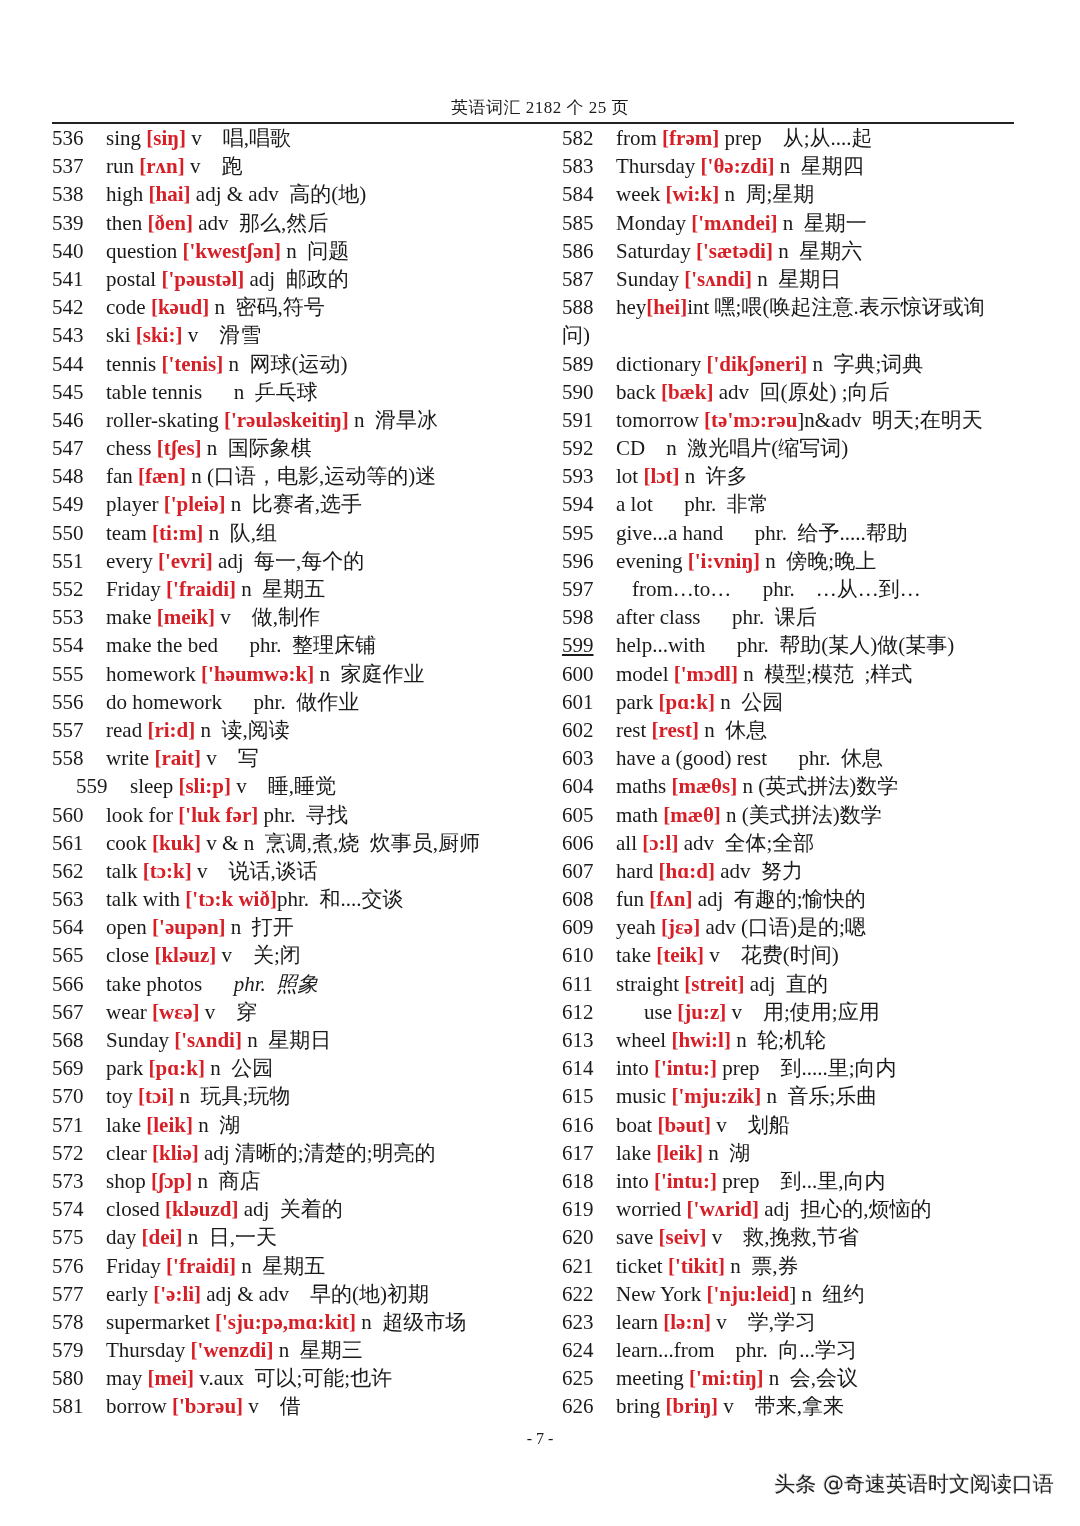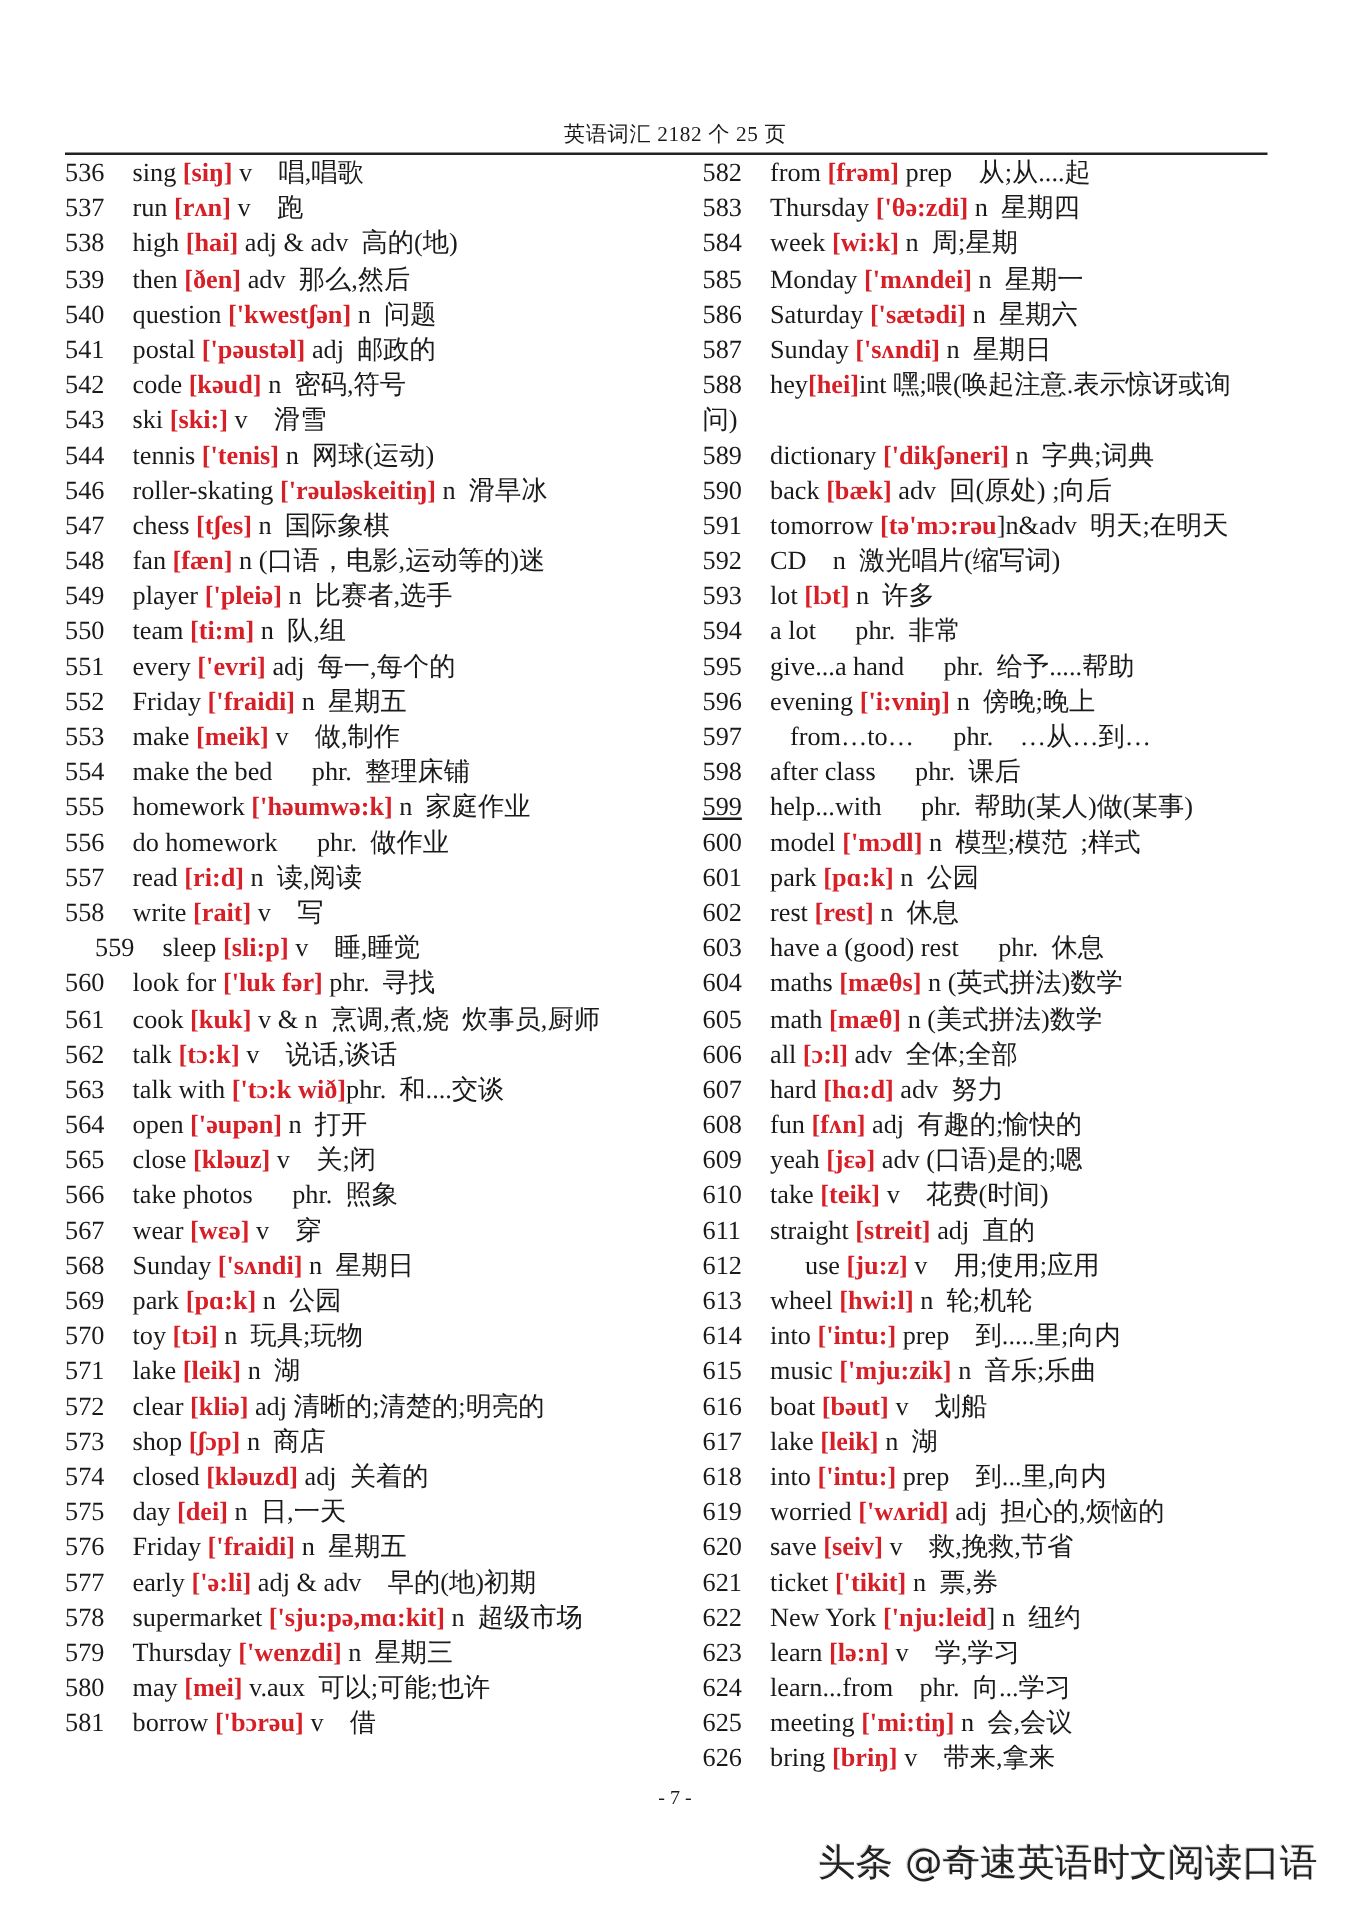--- a/index.html
+++ b/index.html
@@ -15,59 +15,60 @@
   .entry { height:28.2px; line-height:28.2px; font-size:21px; white-space:nowrap; position:relative; }
   .entry.wrap { height:56.4px; white-space:normal; }
   .num { display:inline-block; width:54px; }
   .wrap .num { width:54px; }
   .word { }
   .ph { color:#d61f26; font-weight:bold; }
   .rest { }
   .wrap-cont { display:block; }
   .footer { position:absolute; left:0; top:1430px; width:1080px; text-align:center; font-size:16px; }
   .watermark { position:absolute; right:26px; top:1470px; font-family:"DejaVu Sans", sans-serif;
-               font-size:30px; color:#222; text-shadow:1px 1px 0 #fff, -1px -1px 0 #ddd; }
+               font-size:21px; color:#222; text-shadow:1px 1px 0 #fff, -1px -1px 0 #ddd; }
 </style>
 </head>
 <body>
 
 <div class="header">英语词汇 2182 个  25 页</div>
 <div class="rule"></div>
 
 <div class="col left" id="col-left">
     <div class="entry"><span class="num" style="white-space: pre;">536</span><span class="word" style="white-space: pre;">sing </span><span class="ph" style="white-space: pre;">[siŋ]</span><span class="rest" style="white-space: pre;"> v    唱,唱歌</span></div>
     <div class="entry"><span class="num" style="white-space: pre;">537</span><span class="word" style="white-space: pre;">run </span><span class="ph" style="white-space: pre;">[rʌn]</span><span class="rest" style="white-space: pre;"> v    跑</span></div>
     <div class="entry"><span class="num" style="white-space: pre;">538</span><span class="word" style="white-space: pre;">high </span><span class="ph" style="white-space: pre;">[hai]</span><span class="rest" style="white-space: pre;"> adj &amp; adv  高的(地)</span></div>
     <div class="entry"><span class="num" style="white-space: pre;">539</span><span class="word" style="white-space: pre;">then </span><span class="ph" style="white-space: pre;">[ðen]</span><span class="rest" style="white-space: pre;"> adv  那么,然后</span></div>
     <div class="entry"><span class="num" style="white-space: pre;">540</span><span class="word" style="white-space: pre;">question </span><span class="ph" style="white-space: pre;">['kwestʃən]</span><span class="rest" style="white-space: pre;"> n  问题</span></div>
     <div class="entry"><span class="num" style="white-space: pre;">541</span><span class="word" style="white-space: pre;">postal </span><span class="ph" style="white-space: pre;">['pəustəl]</span><span class="rest" style="white-space: pre;"> adj  邮政的</span></div>
     <div class="entry"><span class="num" style="white-space: pre;">542</span><span class="word" style="white-space: pre;">code </span><span class="ph" style="white-space: pre;">[kəud]</span><span class="rest" style="white-space: pre;"> n  密码,符号</span></div>
     <div class="entry"><span class="num" style="white-space: pre;">543</span><span class="word" style="white-space: pre;">ski </span><span class="ph" style="white-space: pre;">[ski:]</span><span class="rest" style="white-space: pre;"> v    滑雪</span></div>
     <div class="entry"><span class="num" style="white-space: pre;">544</span><span class="word" style="white-space: pre;">tennis </span><span class="ph" style="white-space: pre;">['tenis]</span><span class="rest" style="white-space: pre;"> n  网球(运动)</span></div>
+    <div class="entry"><span class="num" style="white-space: pre;">545</span><span class="word" style="white-space: pre;">table tennis      </span><span class="ph" style="white-space: pre;"></span><span class="rest" style="white-space: pre;">n  乒乓球</span></div>
     <div class="entry"><span class="num" style="white-space: pre;">546</span><span class="word" style="white-space: pre;">roller-skating </span><span class="ph" style="white-space: pre;">['rəuləskeitiŋ]</span><span class="rest" style="white-space: pre;"> n  滑旱冰</span></div>
     <div class="entry"><span class="num" style="white-space: pre;">547</span><span class="word" style="white-space: pre;">chess </span><span class="ph" style="white-space: pre;">[tʃes]</span><span class="rest" style="white-space: pre;"> n  国际象棋</span></div>
     <div class="entry"><span class="num" style="white-space: pre;">548</span><span class="word" style="white-space: pre;">fan </span><span class="ph" style="white-space: pre;">[fæn]</span><span class="rest" style="white-space: pre;"> n (口语，电影,运动等的)迷</span></div>
     <div class="entry"><span class="num" style="white-space: pre;">549</span><span class="word" style="white-space: pre;">player </span><span class="ph" style="white-space: pre;">['pleiə]</span><span class="rest" style="white-space: pre;"> n  比赛者,选手</span></div>
     <div class="entry"><span class="num" style="white-space: pre;">550</span><span class="word" style="white-space: pre;">team </span><span class="ph" style="white-space: pre;">[ti:m]</span><span class="rest" style="white-space: pre;"> n  队,组</span></div>
     <div class="entry"><span class="num" style="white-space: pre;">551</span><span class="word" style="white-space: pre;">every </span><span class="ph" style="white-space: pre;">['evri]</span><span class="rest" style="white-space: pre;"> adj  每一,每个的</span></div>
     <div class="entry"><span class="num" style="white-space: pre;">552</span><span class="word" style="white-space: pre;">Friday </span><span class="ph" style="white-space: pre;">['fraidi]</span><span class="rest" style="white-space: pre;"> n  星期五</span></div>
     <div class="entry"><span class="num" style="white-space: pre;">553</span><span class="word" style="white-space: pre;">make </span><span class="ph" style="white-space: pre;">[meik]</span><span class="rest" style="white-space: pre;"> v    做,制作</span></div>
     <div class="entry"><span class="num" style="white-space: pre;">554</span><span class="word" style="white-space: pre;">make the bed      </span><span class="ph" style="white-space: pre;"></span><span class="rest" style="white-space: pre;">phr.  整理床铺</span></div>
     <div class="entry"><span class="num" style="white-space: pre;">555</span><span class="word" style="white-space: pre;">homework </span><span class="ph" style="white-space: pre;">['həumwə:k]</span><span class="rest" style="white-space: pre;"> n  家庭作业</span></div>
     <div class="entry"><span class="num" style="white-space: pre;">556</span><span class="word" style="white-space: pre;">do homework      </span><span class="ph" style="white-space: pre;"></span><span class="rest" style="white-space: pre;">phr.  做作业</span></div>
     <div class="entry"><span class="num" style="white-space: pre;">557</span><span class="word" style="white-space: pre;">read </span><span class="ph" style="white-space: pre;">[ri:d]</span><span class="rest" style="white-space: pre;"> n  读,阅读</span></div>
     <div class="entry"><span class="num" style="white-space: pre;">558</span><span class="word" style="white-space: pre;">write </span><span class="ph" style="white-space: pre;">[rait]</span><span class="rest" style="white-space: pre;"> v    写</span></div>
     <div class="entry"><span class="num" style="white-space: pre; margin-left: 24px;">559</span><span class="word" style="white-space: pre;">sleep </span><span class="ph" style="white-space: pre;">[sli:p]</span><span class="rest" style="white-space: pre;"> v    睡,睡觉</span></div>
     <div class="entry"><span class="num" style="white-space: pre;">560</span><span class="word" style="white-space: pre;">look for </span><span class="ph" style="white-space: pre;">['luk fər]</span><span class="rest" style="white-space: pre;"> phr.  寻找</span></div>
     <div class="entry"><span class="num" style="white-space: pre;">561</span><span class="word" style="white-space: pre;">cook </span><span class="ph" style="white-space: pre;">[kuk]</span><span class="rest" style="white-space: pre;"> v &amp; n  烹调,煮,烧  炊事员,厨师</span></div>
     <div class="entry"><span class="num" style="white-space: pre;">562</span><span class="word" style="white-space: pre;">talk </span><span class="ph" style="white-space: pre;">[tɔ:k]</span><span class="rest" style="white-space: pre;"> v    说话,谈话</span></div>
     <div class="entry"><span class="num" style="white-space: pre;">563</span><span class="word" style="white-space: pre;">talk with </span><span class="ph" style="white-space: pre;">['tɔ:k wið]</span><span class="rest" style="white-space: pre;">phr.  和....交谈</span></div>
     <div class="entry"><span class="num" style="white-space: pre;">564</span><span class="word" style="white-space: pre;">open </span><span class="ph" style="white-space: pre;">['əupən]</span><span class="rest" style="white-space: pre;"> n  打开</span></div>
     <div class="entry"><span class="num" style="white-space: pre;">565</span><span class="word" style="white-space: pre;">close </span><span class="ph" style="white-space: pre;">[kləuz]</span><span class="rest" style="white-space: pre;"> v    关;闭</span></div>
-    <div class="entry"><span class="num" style="white-space: pre;">566</span><span class="word" style="white-space: pre;">take photos      </span><span class="ph" style="white-space: pre;"></span><span class="rest" style="white-space: pre;">phr.  照象</span></div>
+    <div class="entry"><span class="num" style="white-space: pre;">566</span><span class="word" style="white-space: pre;">take photos      </span><span class="ph" style="white-space: pre;"></span><span class="rest" style="white-space: pre; font-style: italic;">phr.  照象</span></div>
     <div class="entry"><span class="num" style="white-space: pre;">567</span><span class="word" style="white-space: pre;">wear </span><span class="ph" style="white-space: pre;">[wεə]</span><span class="rest" style="white-space: pre;"> v    穿</span></div>
     <div class="entry"><span class="num" style="white-space: pre;">568</span><span class="word" style="white-space: pre;">Sunday </span><span class="ph" style="white-space: pre;">['sʌndi]</span><span class="rest" style="white-space: pre;"> n  星期日</span></div>
     <div class="entry"><span class="num" style="white-space: pre;">569</span><span class="word" style="white-space: pre;">park </span><span class="ph" style="white-space: pre;">[pɑ:k]</span><span class="rest" style="white-space: pre;"> n  公园</span></div>
     <div class="entry"><span class="num" style="white-space: pre;">570</span><span class="word" style="white-space: pre;">toy </span><span class="ph" style="white-space: pre;">[tɔi]</span><span class="rest" style="white-space: pre;"> n  玩具;玩物</span></div>
     <div class="entry"><span class="num" style="white-space: pre;">571</span><span class="word" style="white-space: pre;">lake </span><span class="ph" style="white-space: pre;">[leik]</span><span class="rest" style="white-space: pre;"> n  湖</span></div>
     <div class="entry"><span class="num" style="white-space: pre;">572</span><span class="word" style="white-space: pre;">clear </span><span class="ph" style="white-space: pre;">[kliə]</span><span class="rest" style="white-space: pre;"> adj 清晰的;清楚的;明亮的</span></div>
     <div class="entry"><span class="num" style="white-space: pre;">573</span><span class="word" style="white-space: pre;">shop </span><span class="ph" style="white-space: pre;">[ʃɔp]</span><span class="rest" style="white-space: pre;"> n  商店</span></div>
     <div class="entry"><span class="num" style="white-space: pre;">574</span><span class="word" style="white-space: pre;">closed </span><span class="ph" style="white-space: pre;">[kləuzd]</span><span class="rest" style="white-space: pre;"> adj  关着的</span></div>
     <div class="entry"><span class="num" style="white-space: pre;">575</span><span class="word" style="white-space: pre;">day </span><span class="ph" style="white-space: pre;">[dei]</span><span class="rest" style="white-space: pre;"> n  日,一天</span></div>
     <div class="entry"><span class="num" style="white-space: pre;">576</span><span class="word" style="white-space: pre;">Friday </span><span class="ph" style="white-space: pre;">['fraidi]</span><span class="rest" style="white-space: pre;"> n  星期五</span></div>

